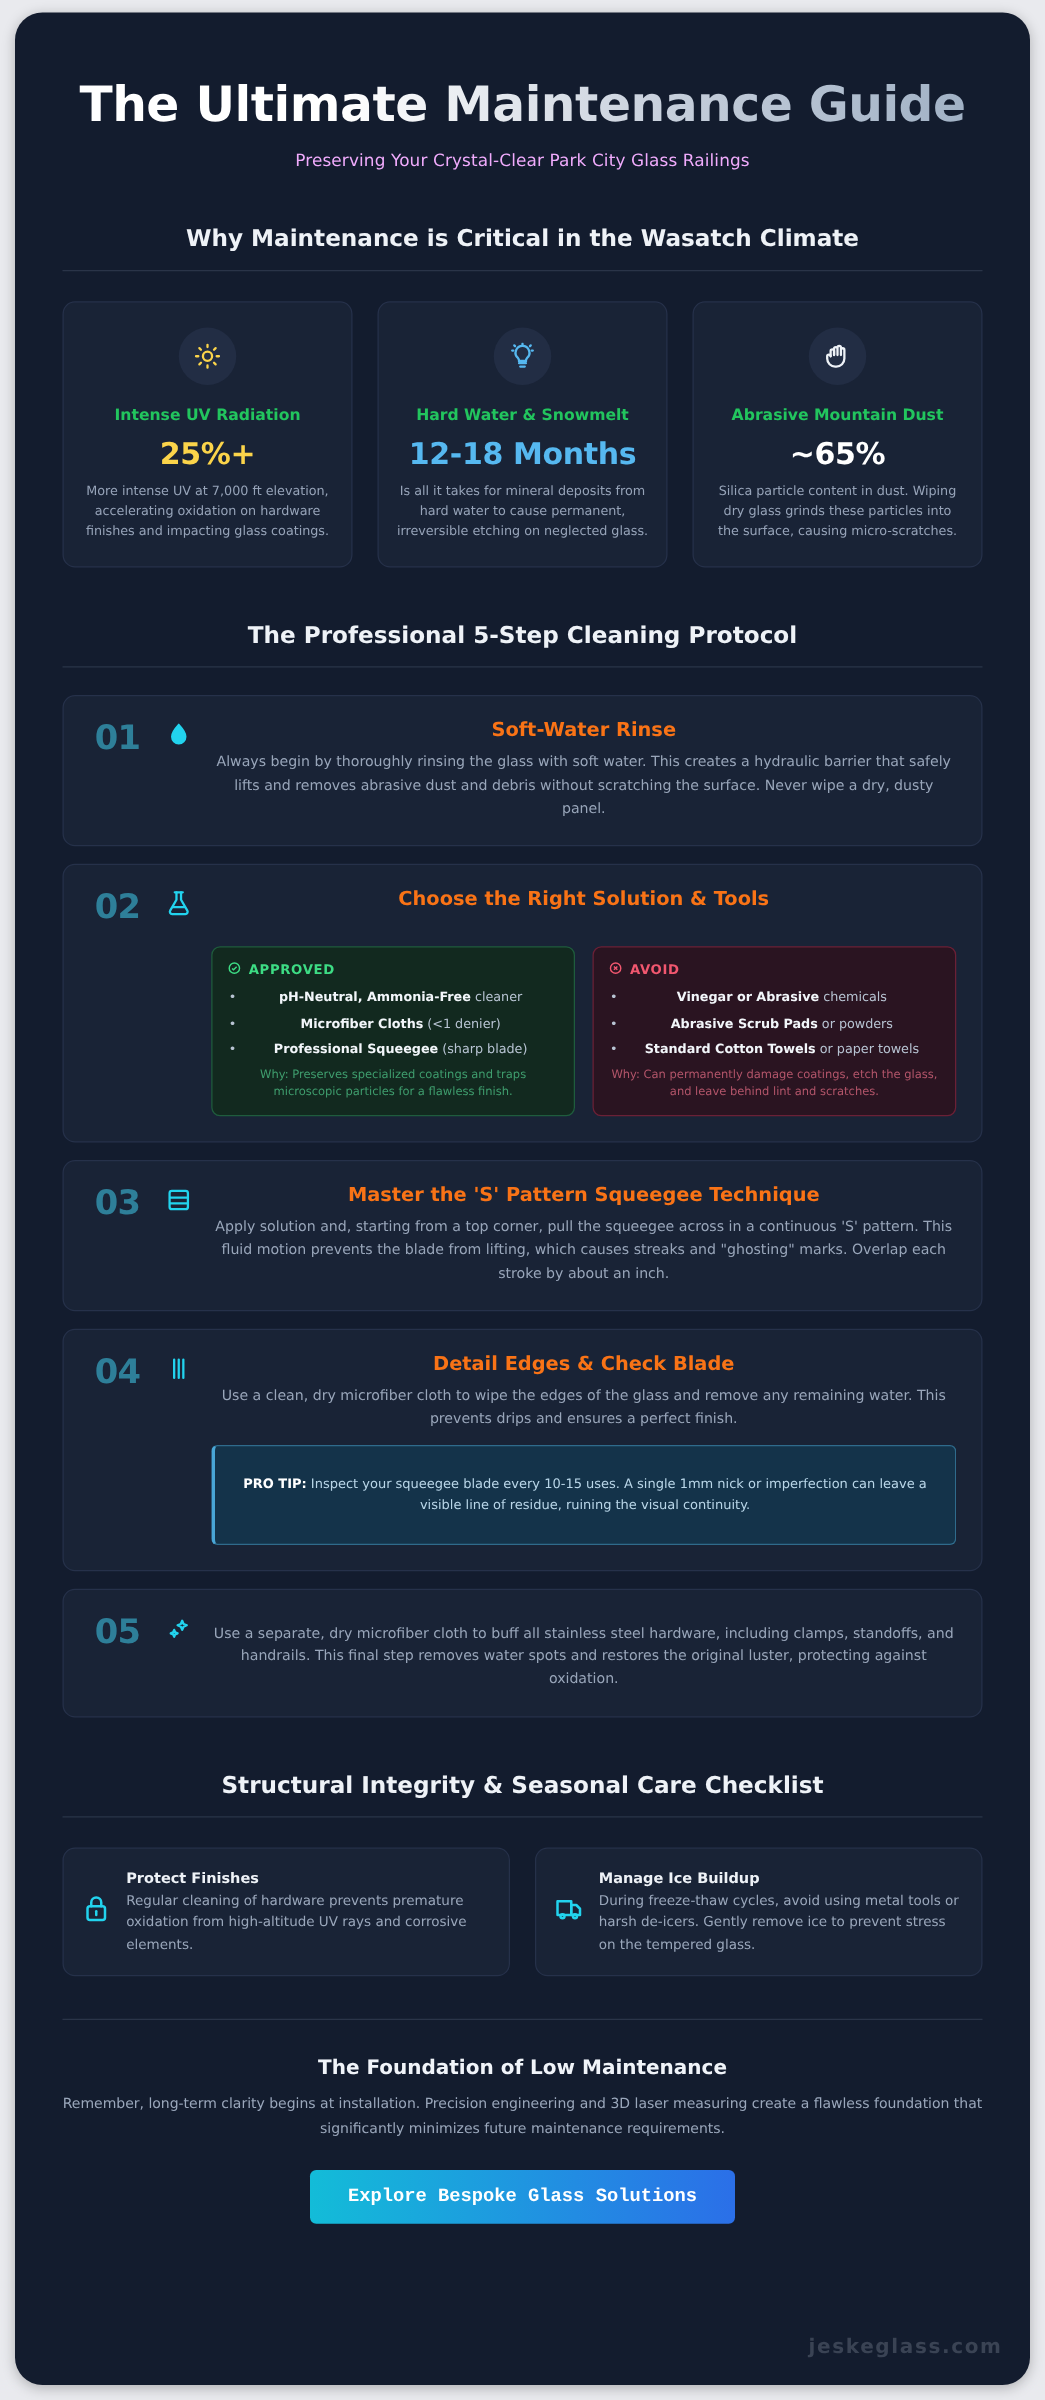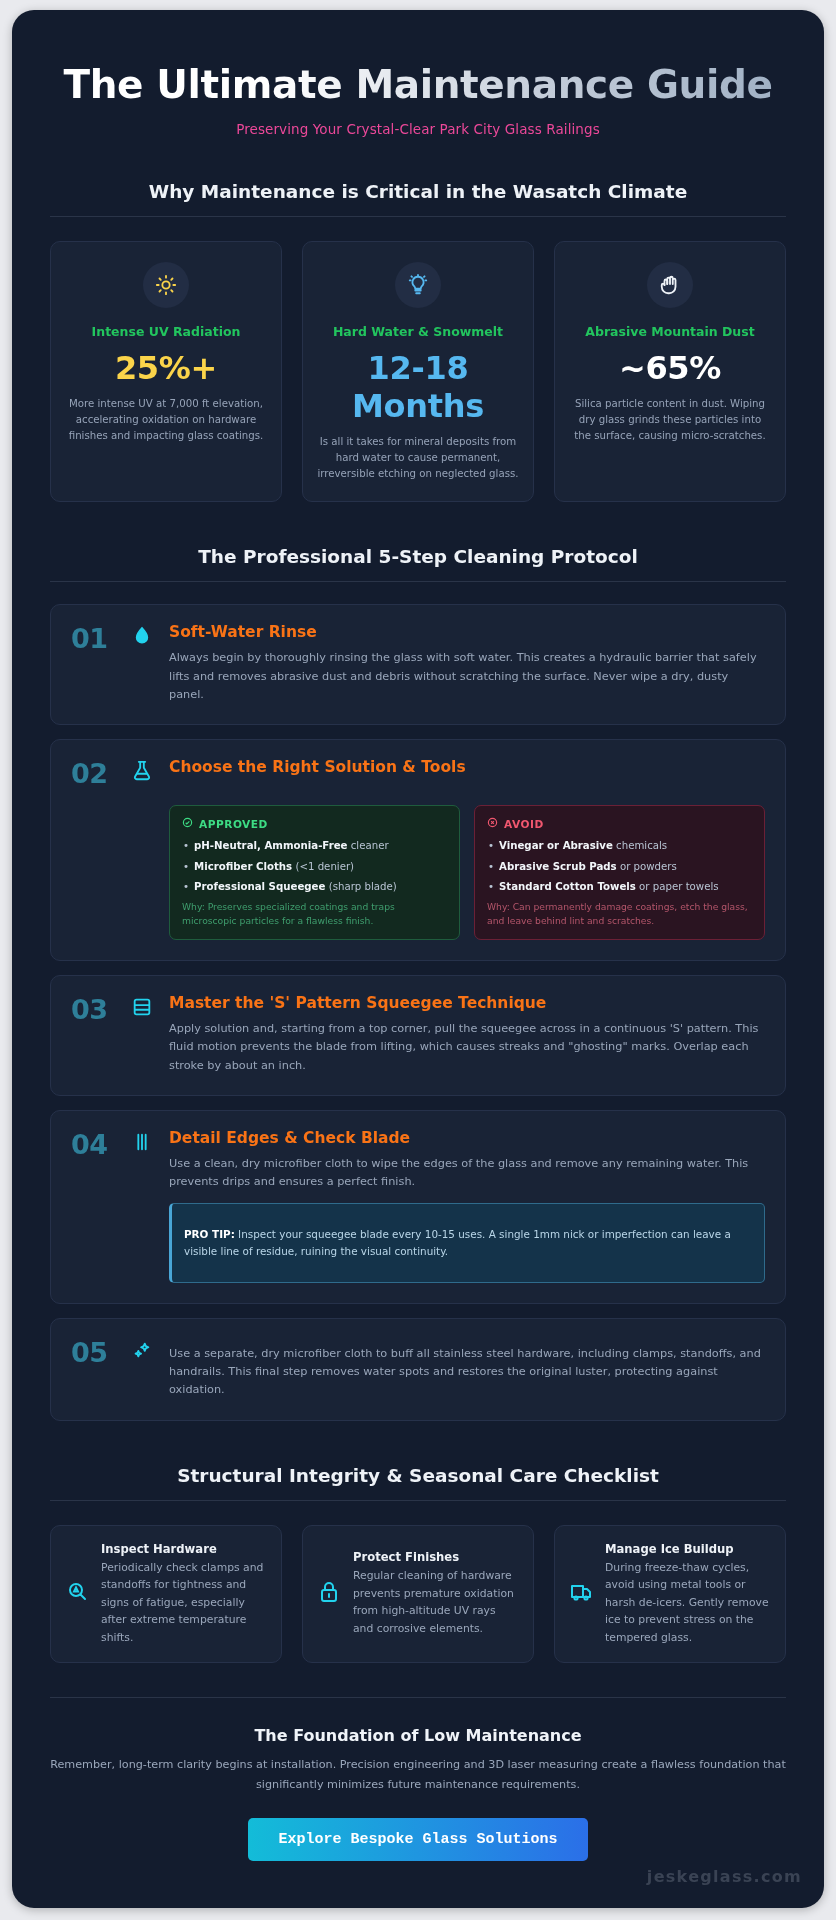--- a/index.html
+++ b/index.html
@@ -33,21 +33,21 @@
     background: linear-gradient(90deg,#ffffff 0%, #ffffff 30%, #c3ccd9 68%, #9fb0c4 100%);
     -webkit-background-clip: text;
     background-clip: text;
     color: transparent;
     margin-top: 18px;
   }
   .hero-sub {
     text-align:center;
     margin-top: 14px;
     font-size: 13.5px;
-    color: #ec4899;
+    color: #f0abfc;
     letter-spacing:.1px;
   }
 
   .sec-head {
     text-align:center;
     font-size: 18.5px;
     font-weight: 700;
     color: #eef2f7;
     margin-top: 44px;
   }
@@ -67,36 +67,37 @@
     padding: 18px 14px 20px 14px;
     text-align:center;
   }
   .stat-ico {
     width:46px;height:46px;border-radius:50%;
     background:#222d44;
     margin: 2px auto 16px auto;
     display:flex;align-items:center;justify-content:center;
   }
   .stat-name { font-size:12.5px; font-weight:700; color:#22c55e; }
-  .stat-val  { font-size:32px; font-weight:700; margin-top:10px; letter-spacing:-.3px;}
+  .stat-val  { font-size:24px; font-weight:700; margin-top:10px; letter-spacing:-.3px;}
   .stat-val.y { color:#fbd44a; }
   .stat-val.b { color:#56b8f0; }
   .stat-val.w { color:#ffffff; }
   .stat-desc { font-size:10.2px; color:#96a3b8; line-height:1.55; margin-top:9px; }
 
   
   .steps { margin-top: 22px; }
   .step {
     background:#192336;
     border:1px solid #26314a;
     border-radius:10px;
     padding:18px 20px 20px 20px;
     margin-bottom:14px;
     display:flex;
     gap:14px;
+    text-align:center;
   }
   .step-num {
     font-size:27px; font-weight:700; color:#2e7f99;
     min-width:46px; line-height:1;
     letter-spacing:-.5px;
     padding-top:2px;
   }
   .step-ico { width:24px; min-width:24px; padding-top:2px; }
   .step-body { flex:1; }
   .step-title { font-size:15.5px; font-weight:700; color:#f97316; }
@@ -327,33 +328,20 @@
       </div>
     </div>
 
   </div>
 
   <div class="sec-head">Structural Integrity &amp; Seasonal Care Checklist</div>
   <div class="rule"></div>
 
   <div class="chk-row">
 
-    <div class="chk-card">
-      <div class="chk-ico">
-        <svg width="24" height="24" viewBox="0 0 24 24" fill="none" stroke="#22d3ee" stroke-width="2" stroke-linecap="round">
-          <circle cx="11" cy="10" r="6"></circle>
-              <path d="M15.5 14.5L20 19"></path>
-              <path d="M11 7.5l2 4h-4z"></path>
-        </svg>
-      </div>
-      <div>
-        <div class="chk-title">Inspect Hardware</div>
-        <div class="chk-text">Periodically check clamps and standoffs for tightness and signs of fatigue, especially after extreme temperature shifts.</div>
-      </div>
-    </div>
 
     <div class="chk-card">
       <div class="chk-ico">
         <svg width="24" height="24" viewBox="0 0 24 24" fill="none" stroke="#22d3ee" stroke-width="2" stroke-linecap="round">
           <rect x="5" y="10" width="14" height="11" rx="2"></rect>
               <path d="M8 10V7a4 4 0 0 1 8 0v3"></path>
               <path d="M12 14v3"></path>
         </svg>
       </div>
       <div>

